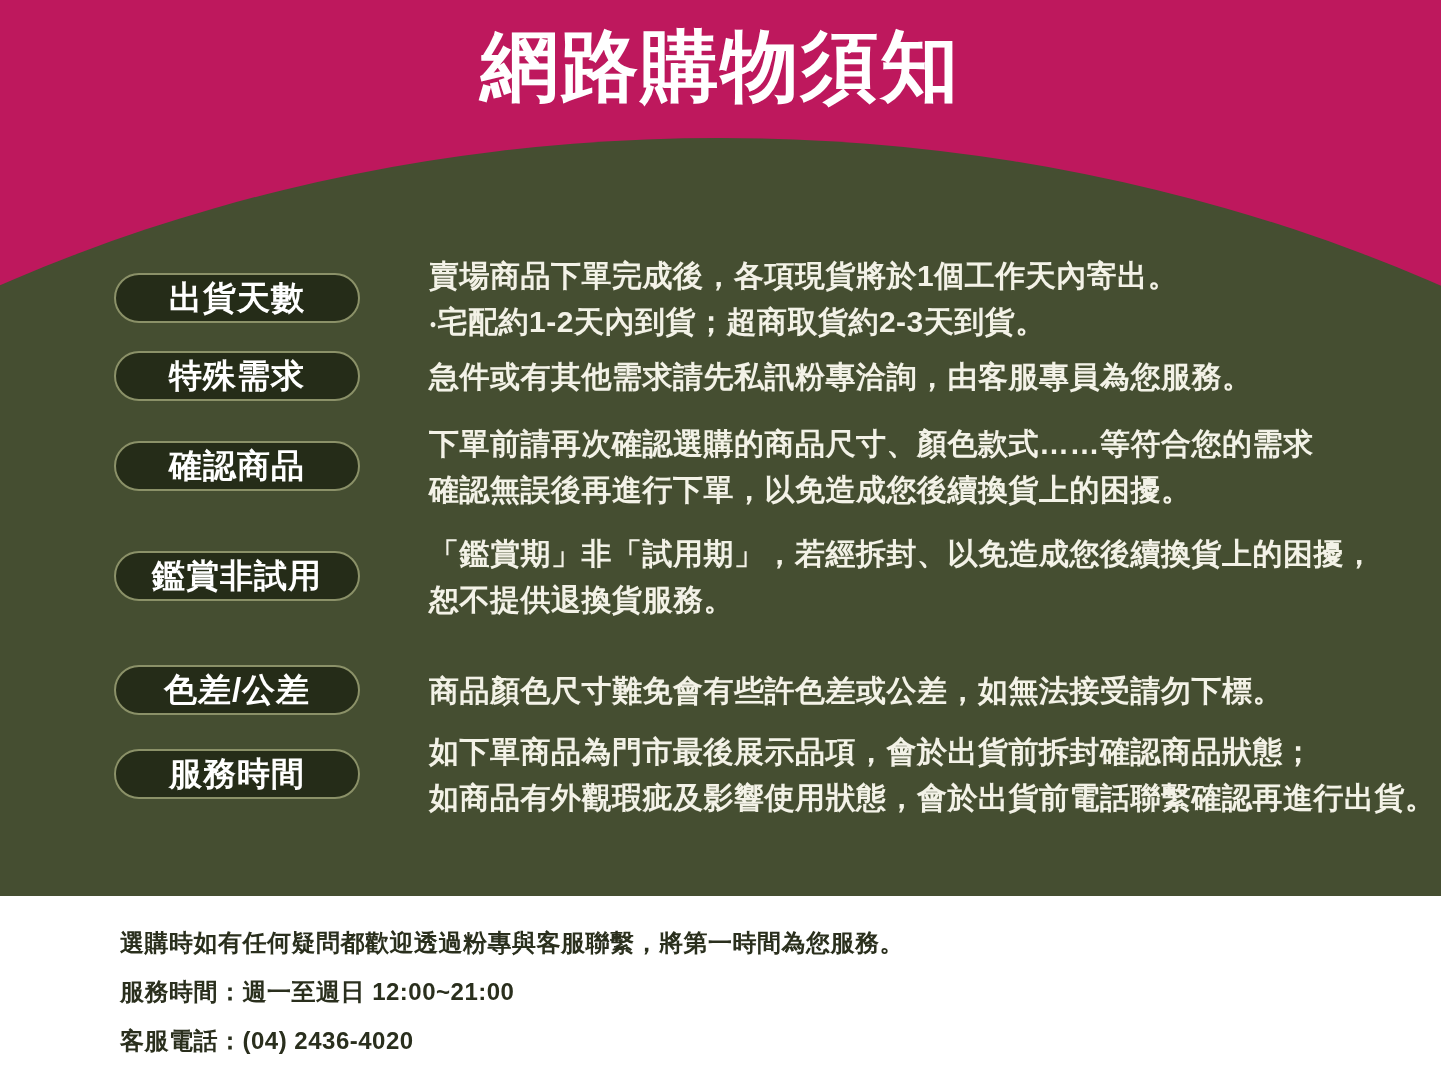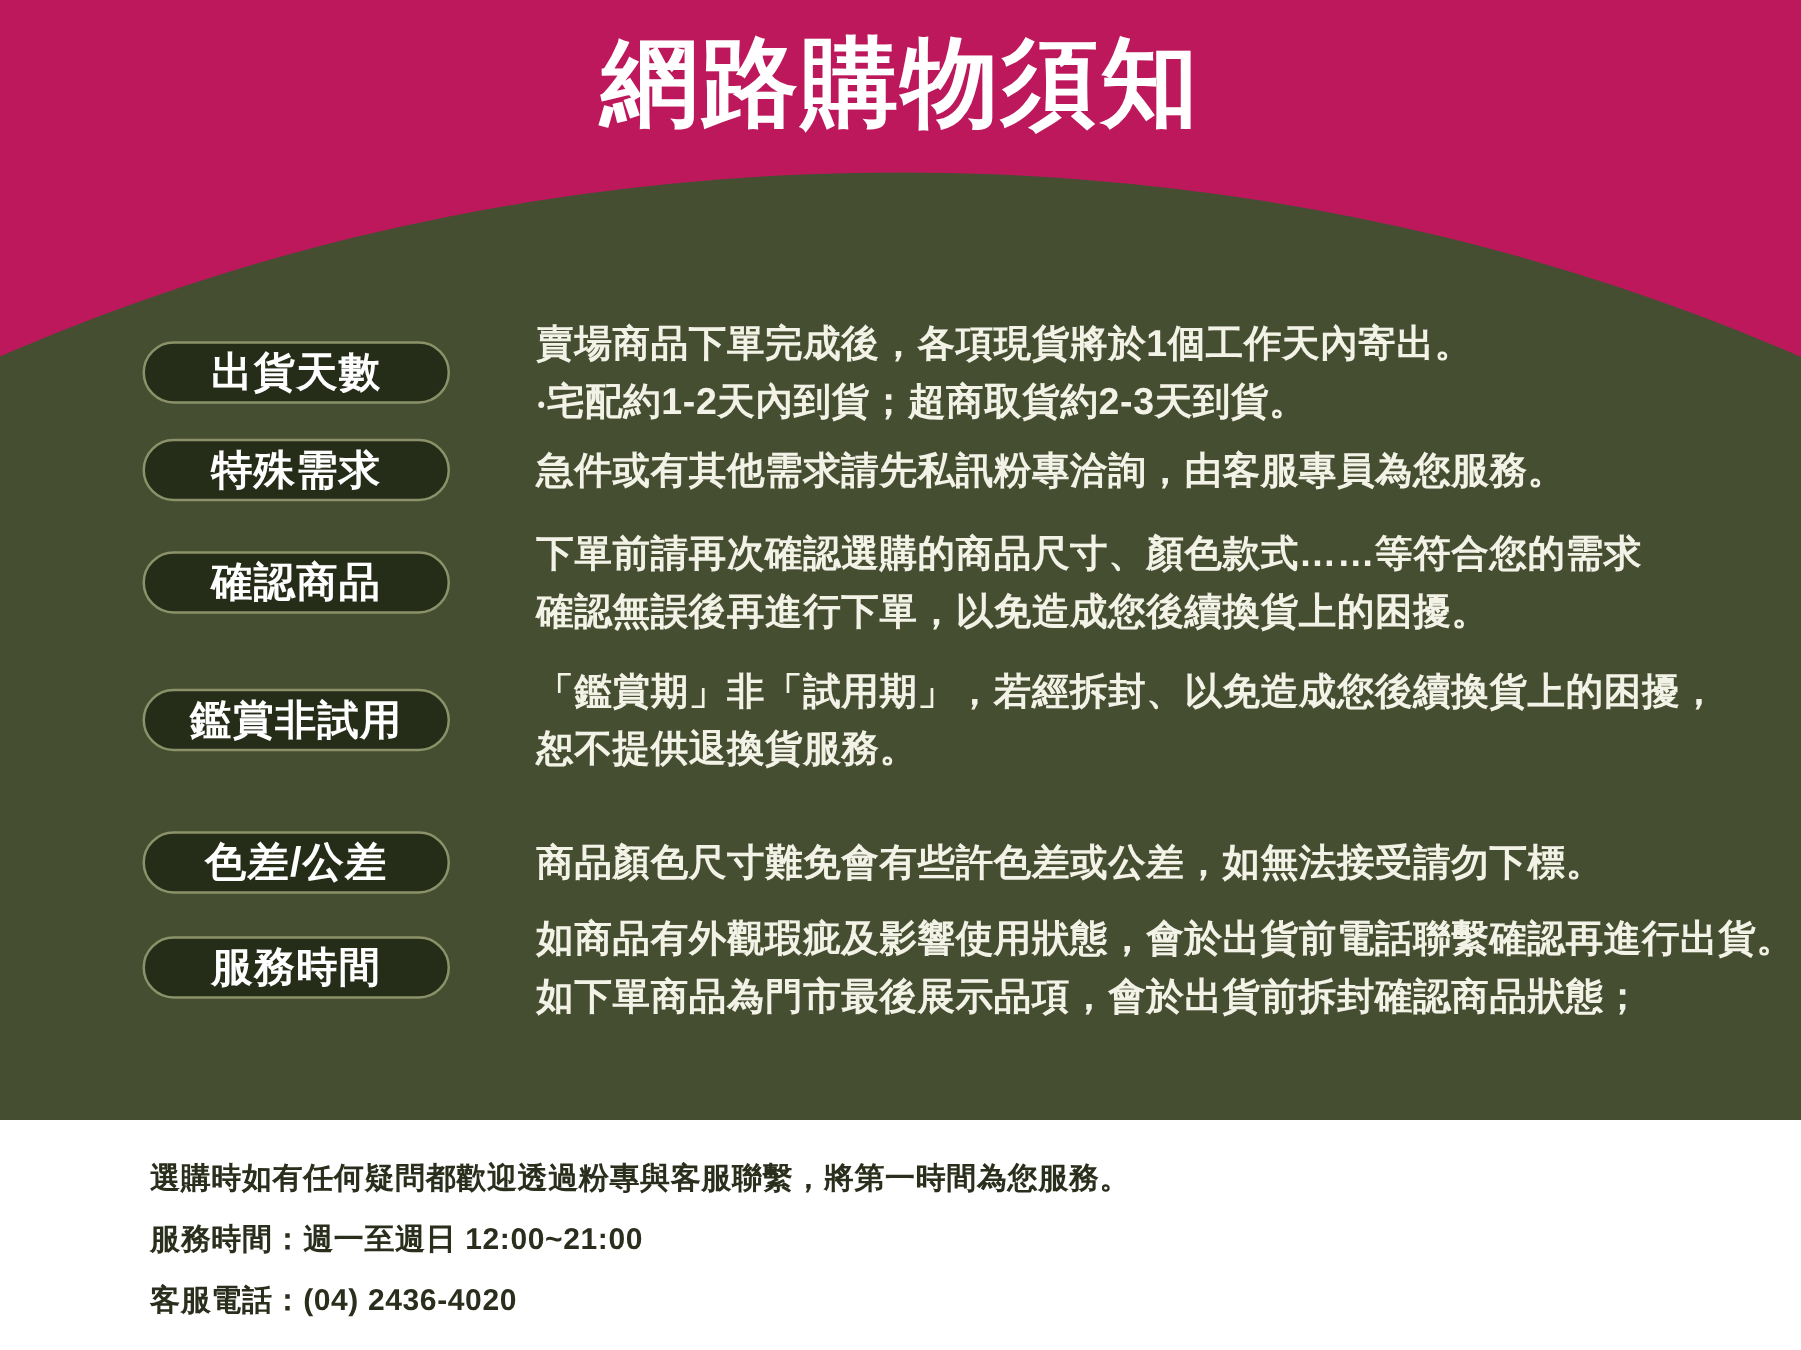--- a/index.html
+++ b/index.html
@@ -144,22 +144,22 @@
       <div class="lines">
         <div class="line">商品顏色尺寸難免會有些許色差或公差，如無法接受請勿下標。</div>
       </div>
     </div>
 
     <div class="row">
       <div class="pill">
         <span>服務時間</span>
       </div>
       <div class="lines">
+        <div class="line">如下單商品為門市最後展示品項，會於出貨前拆封確認商品狀態；</div>
         <div class="line">如商品有外觀瑕疵及影響使用狀態，會於出貨前電話聯繫確認再進行出貨。</div>
-        <div class="line">如下單商品為門市最後展示品項，會於出貨前拆封確認商品狀態；</div>
       </div>
     </div>
 
   </div>
 
   <div class="footer">
     <div class="footer-line">選購時如有任何疑問都歡迎透過粉專與客服聯繫，將第一時間為您服務。</div>
     <div class="footer-line">服務時間：週一至週日 12:00~21:00</div>
     <div class="footer-line">客服電話：(04) 2436-4020</div>
   </div>

